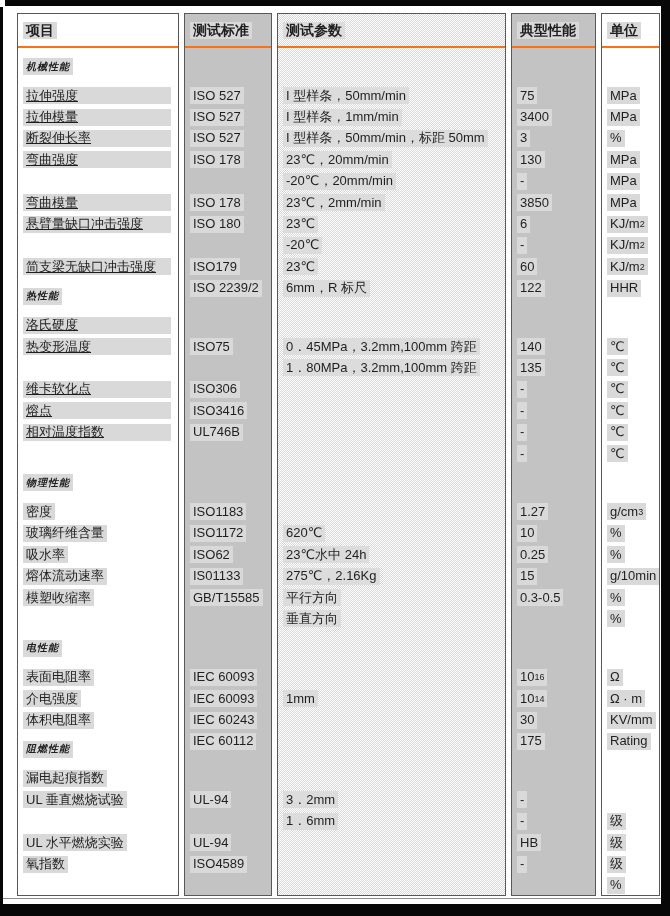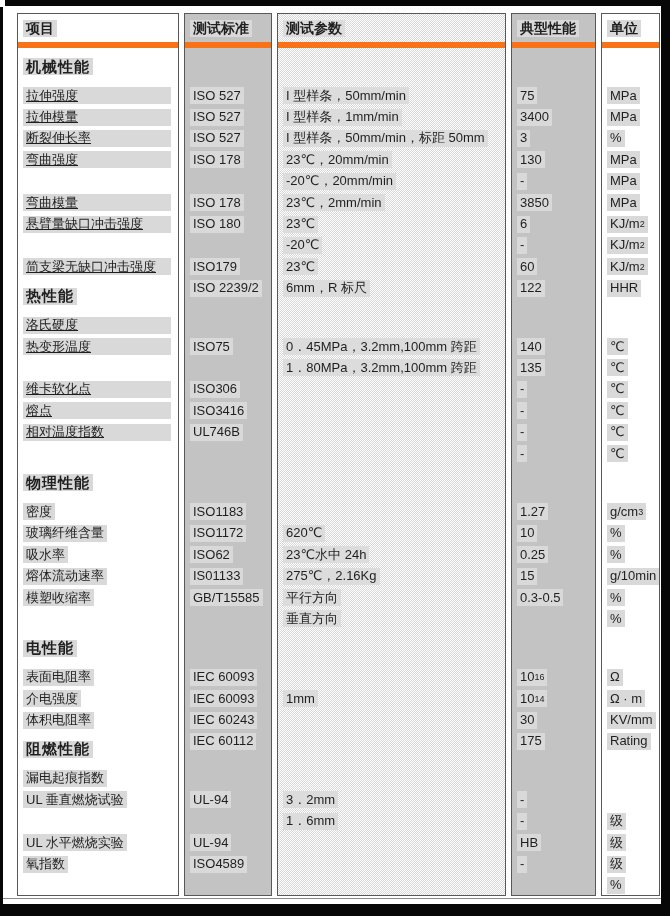--- a/index.html
+++ b/index.html
@@ -21,24 +21,24 @@
   .col-standard{width:88px;background:#c3c3c3;}
   .col-param{
     width:229px;background-color:#ffffff;
     background-image:conic-gradient(#d8d8d8 25%,#ffffff 25% 50%,#d8d8d8 50% 75%,#ffffff 75%);
     background-size:2px 2px;
   }
   .col-value{width:85px;background:#c3c3c3;}
   .col-unit{width:59px;background:#ffffff;}
 
   .cell{box-sizing:border-box;height:21.4px;display:flex;align-items:center;padding-left:5px;white-space:nowrap;overflow:hidden;}
-  .cell.header{height:34px;border-bottom:6px solid #f97316;}
+  .cell.header{height:34px;border-bottom:2px solid #f97316;}
   .cell.header .hl{font-weight:bold;font-size:14px;}
   .cell.section{height:37px;}
-  .cell.section .hl{font-weight:bold;font-size:15px;letter-spacing:1px;}
+  .cell.section .hl{font-weight:bold;font-size:10px;letter-spacing:1px;font-style:italic;}
 
   .hl{
     background:#d9d9d9;font-size:13px;line-height:16px;height:17px;
     display:inline-flex;align-items:center;padding:0 3px;
   }
   .col-param .hl{background:#dcdcdc;}
   .hl.bar{flex:1;margin-right:7px;text-decoration:underline;}
   sup{font-size:9px;line-height:0;vertical-align:super;}
 </style>
 </head>

